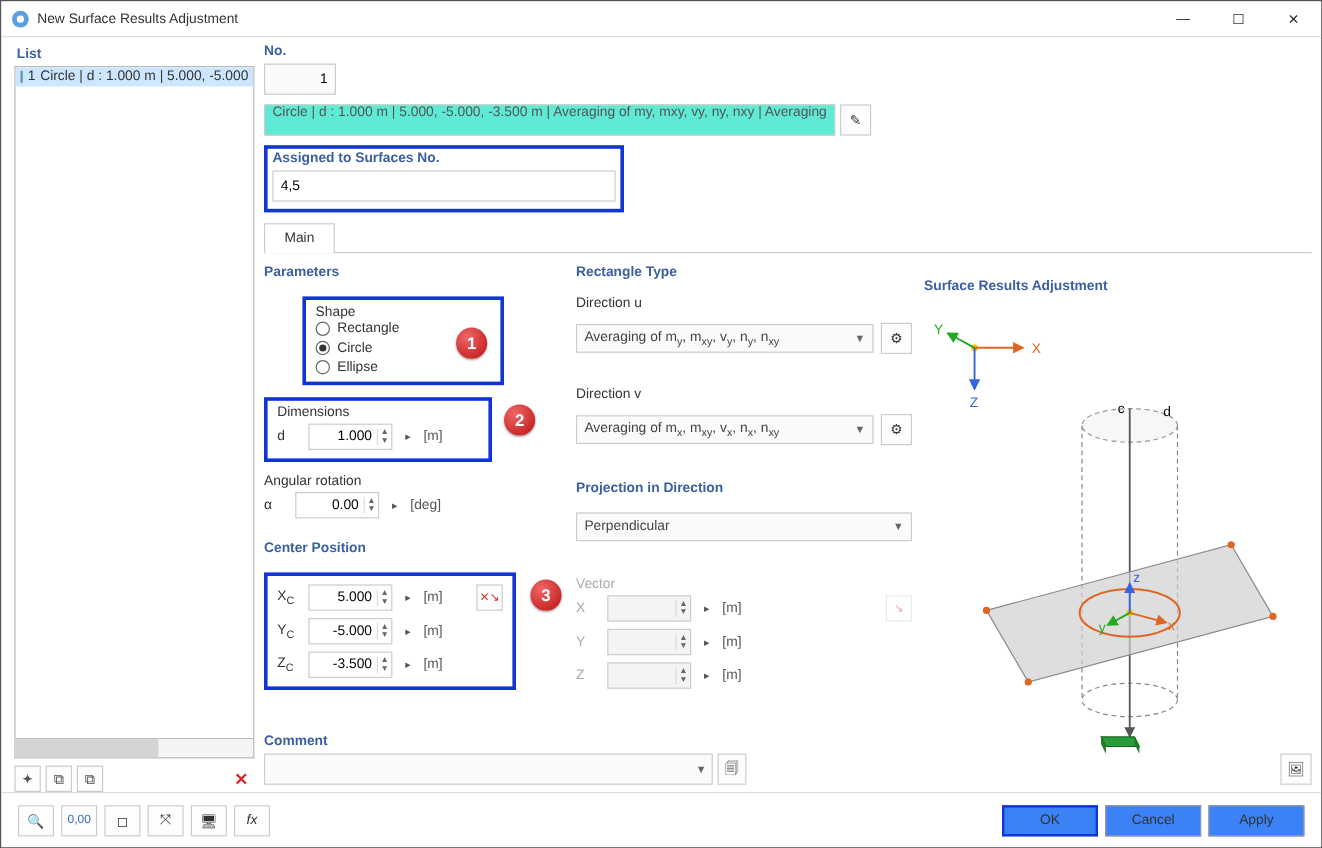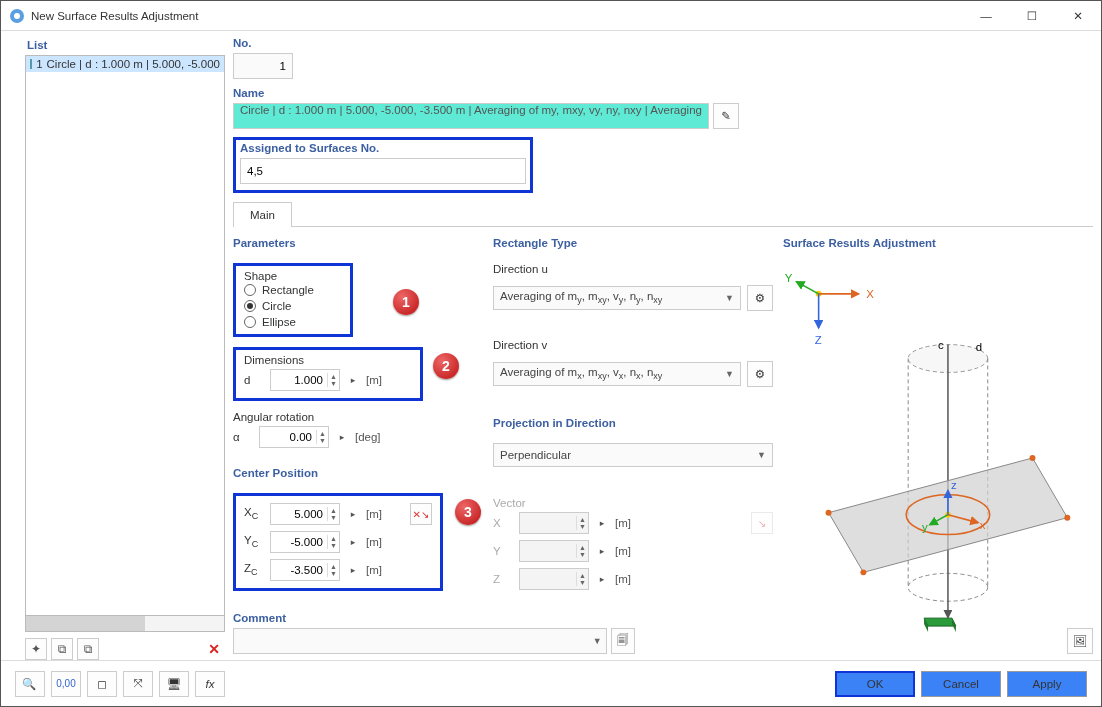--- a/index.html
+++ b/index.html
@@ -3,21 +3,21 @@
 <meta charset="utf-8">
 <style>
   * { box-sizing: border-box; font-family: "Segoe UI", Tahoma, sans-serif; font-size: 11.5px; }
   body { margin:0; background:#fff; color:#333; }
   .window { width:1102px; height:707px; border:1px solid #555; display:flex; flex-direction:column; background:#fff; }
   .titlebar { height:30px; display:flex; align-items:center; padding:0 0 0 8px; border-bottom:1px solid #ddd; }
   .titlebar .app-icon { width:16px;height:16px; margin-right:6px; }
   .titlebar .title { flex:1; }
   .winbtns { display:flex; height:100%; }
   .winbtn { width:46px; display:flex; align-items:center; justify-content:center; color:#333; }
-  .content { flex:1; display:flex; padding:6px 8px 0 24px; gap:8px; min-height:0; }
+  .content { flex:1; display:flex; padding:6px 8px 0 11px; gap:8px; min-height:0; }
   .leftcol { width:200px; display:flex; flex-direction:column; }
   .list-label { color:#3b5fa1; font-weight:600; padding:2px 2px 4px 2px; }
   .listbox { flex:1; border:1px solid #bbb; background:#fff; overflow:auto; }
   .listitem { background:#cde6ff; padding:2px 4px; white-space:nowrap; display:flex; align-items:center; gap:4px; }
   .listitem .dot { width:10px;height:10px; border:1px solid #59a; background:#fff; display:inline-block; }
   .left-scroll { height:16px; border:1px solid #bbb; border-top:none; background:#f4f4f4; position:relative; }
   .left-scroll .thumb { position:absolute; left:0; top:0; bottom:0; width:60%; background:#d4d4d4; }
   .left-toolbar { display:flex; gap:4px; padding-top:6px; align-items:center; }
   .tbtn { width:22px; height:22px; border:1px solid #ccc; background:#fdfdfd; display:flex; align-items:center; justify-content:center; color:#555; font-size:12px; }
   .tbtn.red { color:#d22; border:none; background:transparent; font-weight:bold; font-size:14px; margin-left:auto; }
@@ -35,23 +35,23 @@
   .assigned-outline { border:3px solid #1035d6; padding:2px 4px 6px 4px; }
   .assigned-input { width:100%; height:26px; border:1px solid #ccc; background:#fff; padding:0 6px; }
   .marker { position:absolute; width:26px; height:26px; border-radius:50%; background:radial-gradient(circle at 35% 30%, #e66, #b11); color:#fff; display:flex; align-items:center; justify-content:center; font-weight:600; font-size:14px; box-shadow:0 1px 2px rgba(0,0,0,.4);}
   .tabs { margin-top:8px; border-bottom:1px solid #ccc; display:flex; }
   .tab { padding:6px 16px; border:1px solid #ccc; border-bottom:none; background:#fff; position:relative; top:1px; }
   .tab.active { background:#fff; font-weight:500; }
   .mainarea { flex:1; display:flex; gap:10px; padding:10px 0 0 0; min-height:0; }
   .col { display:flex; flex-direction:column; gap:10px; }
   .colA { width:250px; position:relative; }
   .colB { width:280px; }
-  .colC { flex:1; }
+  .colC { flex:1;margin-top:12px; }
   .group-title { color:#3b5fa1; font-weight:600; margin-bottom:4px; }
-  .shape-box { border:3px solid #1035d6; padding:4px 8px; position:relative; width:120px;}
+  .shape-box { border:3px solid #1035d6; padding:4px 8px; position:relative; width:168px;margin-left:32px;}
   .radio-row { display:flex; align-items:center; gap:6px; padding:2px 0; }
   .radio { width:12px;height:12px;border:1px solid #666;border-radius:50%; display:inline-flex; align-items:center; justify-content:center; }
   .radio.sel::after { content:""; width:6px;height:6px;background:#333;border-radius:50%; }
   .dim-box { border:3px solid #1035d6; padding:4px 8px; position:relative; width:190px;}
   .field-row { display:flex; align-items:center; gap:6px; padding:3px 0; }
   .field-row .flabel { width:20px; }
   .numfield { display:flex; align-items:center; border:1px solid #ccc; background:#fff; height:22px; }
   .numfield input { border:none; width:56px; text-align:right; padding-right:4px; background:transparent; outline:none; }
   .spin { display:flex; flex-direction:column; font-size:7px; line-height:7px; color:#666; padding:0 2px; border-left:1px solid #ddd;}
   .arrowbtn { width:14px; text-align:center; color:#555; font-size:9px; }
@@ -121,21 +121,20 @@
     </div>
 
     <div class="rightcol">
 
       <div class="headerrow">
         <div class="headerbox no-field">
           <div class="hlabel">No.</div>
           <input class="no-input" value="1" style="">
         </div>
         <div class="headerbox name-box">
-          <div class="hlabel">Name</div>
           <div class="name-row">
             <div class="name-input">Circle | d : 1.000 m | 5.000, -5.000, -3.500 m | Averaging of my, mxy, vy, ny, nxy | Averaging</div>
             <div class="iconbtn">
                 <span>✎</span>
               </div>
           </div>
         </div>
         <div class="headerbox assigned-box">
           <div class="assigned-outline">
             <div class="hlabel">Assigned to Surfaces No.</div>

